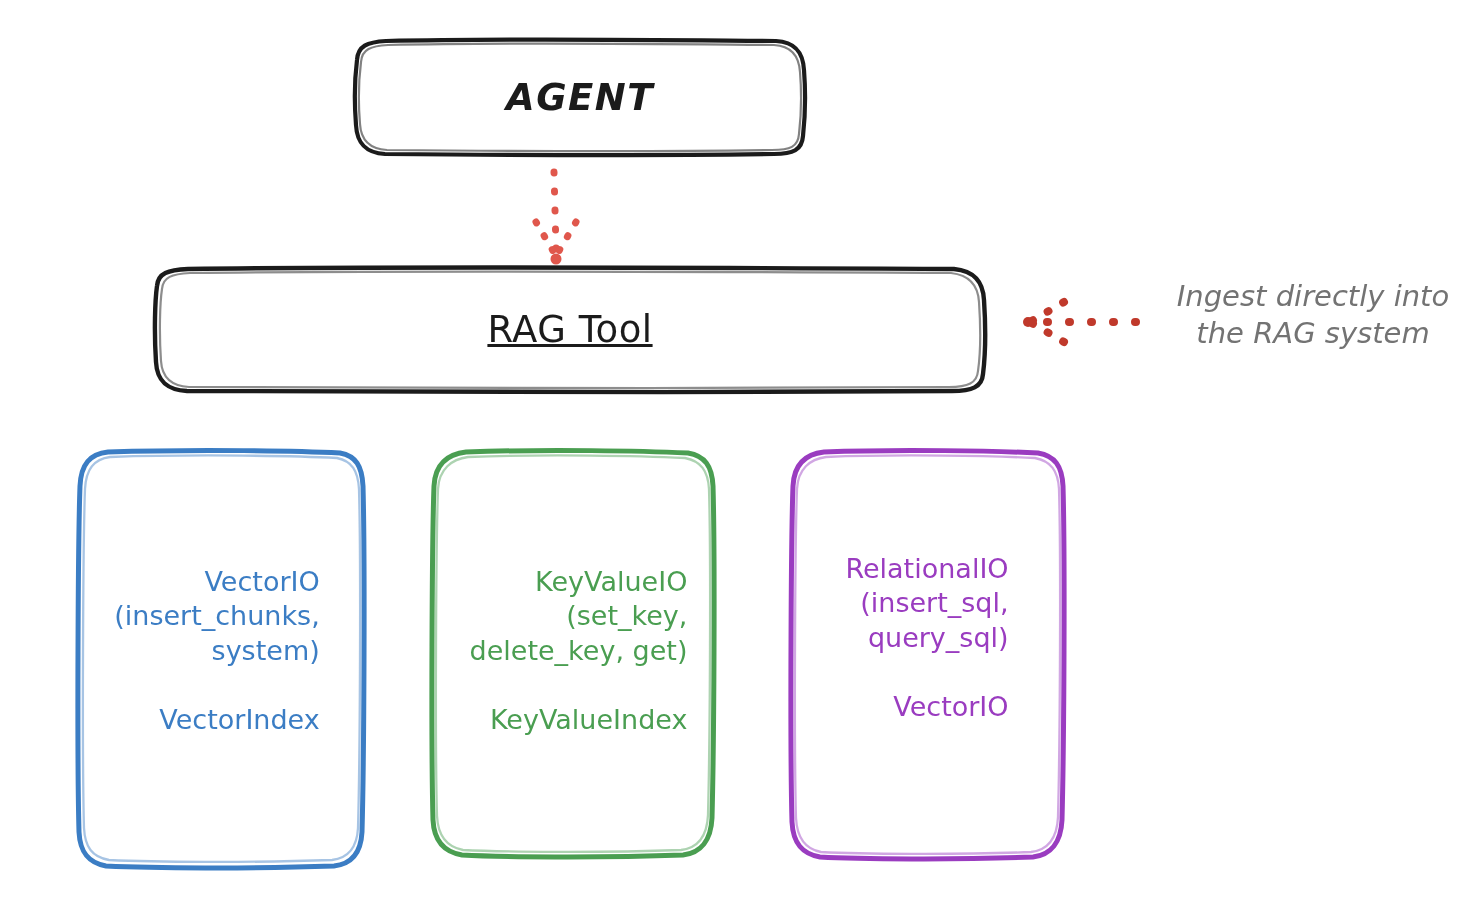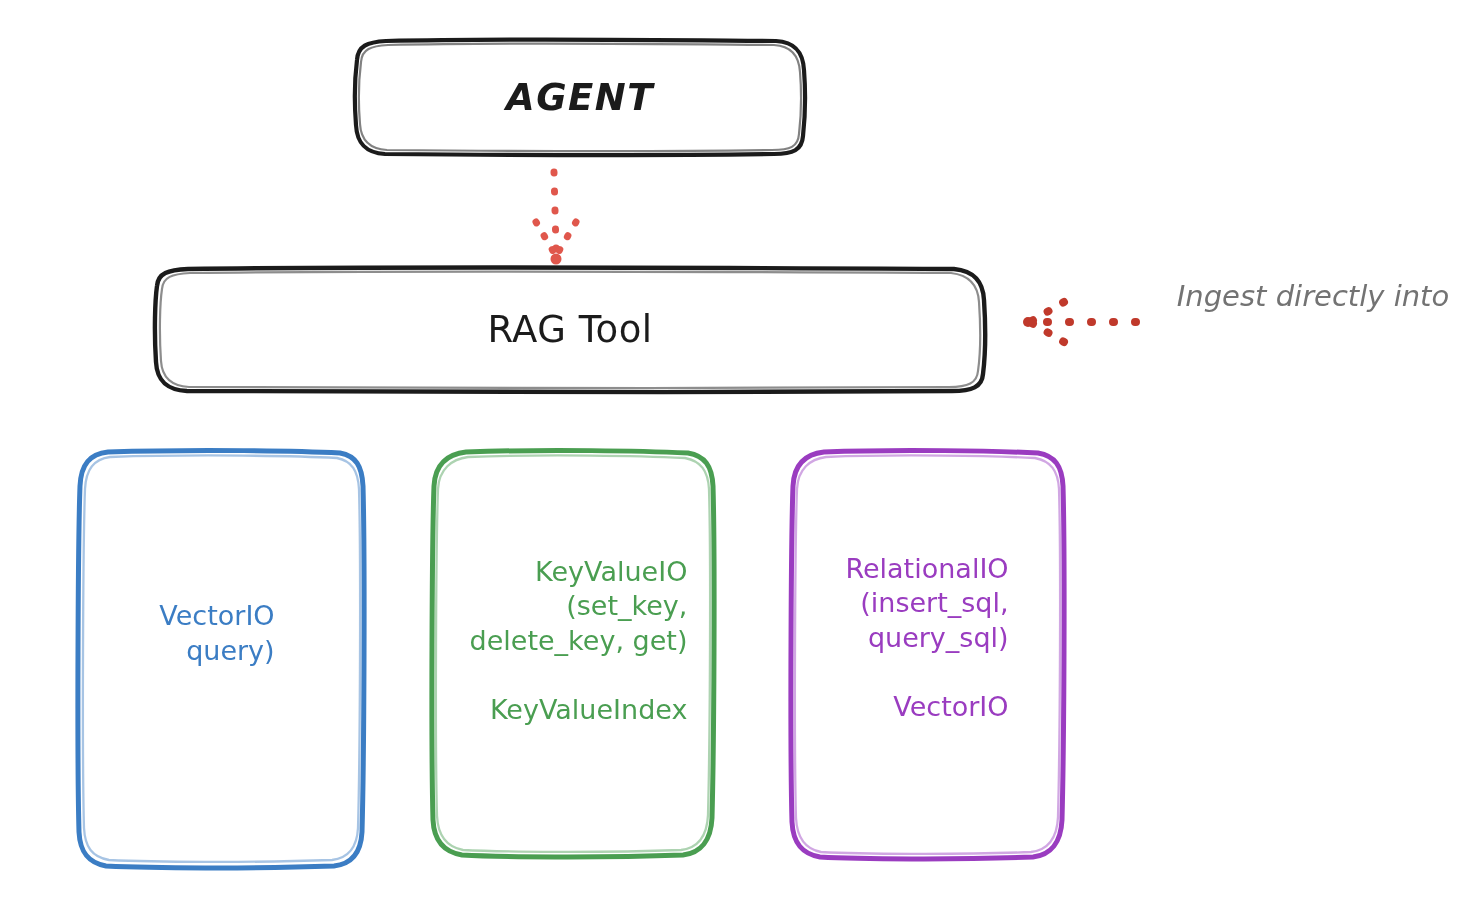--- a/index.html
+++ b/index.html
@@ -55,32 +55,33 @@
     font-family: "DejaVu Sans", sans-serif;
     font-size: 37px;
     font-style: italic;
     font-weight: 600;
     letter-spacing: 1.5px;
   }
   .node-label-black.plain {
     font-style: normal;
     font-weight: 500;
     letter-spacing: 0.5px;
+    text-decoration: underline;
   }
 
   
   #vector-node {
     left: 70px;
     top: 450px;
     width: 294px;
     height: 418px;
   }
   #keyvalue-node {
     left: 430px;
-    top: 450px;
+    top: 460px;
     width: 284px;
     height: 406px;
     padding-left: 13px;
   }
   #relational-node {
     left: 790px;
     top: 450px;
     width: 274px;
     height: 408px;
   }
@@ -206,22 +207,24 @@
   <div class="node-label-black">AGENT</div>
 </div>
 
 <div class="node" id="rag-node">
   <div class="node-label-black plain">RAG Tool</div>
 </div>
 
 <div class="node" id="vector-node">
   <div class="node-text-block blue-text">
     <span>VectorIO</span>
-    <span>query)</span>
+    <span>(insert_chunks,</span>
+    <span>system)</span>
     <span class="spacer"></span>
+    <span>VectorIndex</span>
   </div>
 </div>
 
 <div class="node" id="keyvalue-node">
   <div class="node-text-block green-text">
     <span>KeyValueIO</span>
     <span>(set_key,</span>
     <span>delete_key, get)</span>
     <span class="spacer"></span>
     <span>KeyValueIndex</span>
@@ -233,13 +236,14 @@
     <span>RelationalIO</span>
     <span>(insert_sql,</span>
     <span>query_sql)</span>
     <span class="spacer"></span>
     <span>VectorIO</span>
   </div>
 </div>
 
 <div id="ingest-annotation">
   <span>Ingest directly into</span>
+  <span class="line2">the RAG system</span>
 </div>
 
 </body></html>

